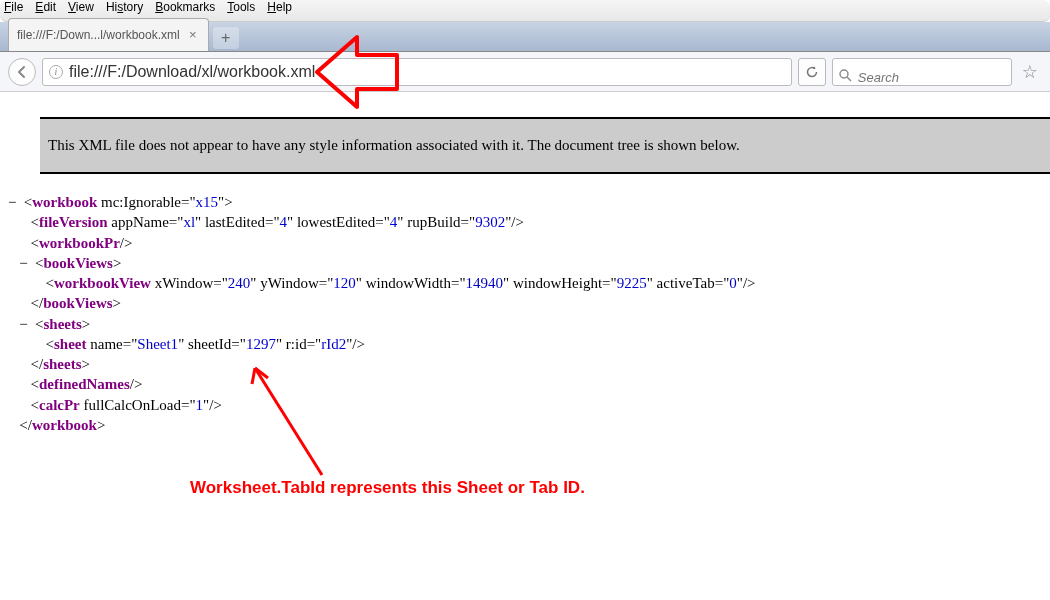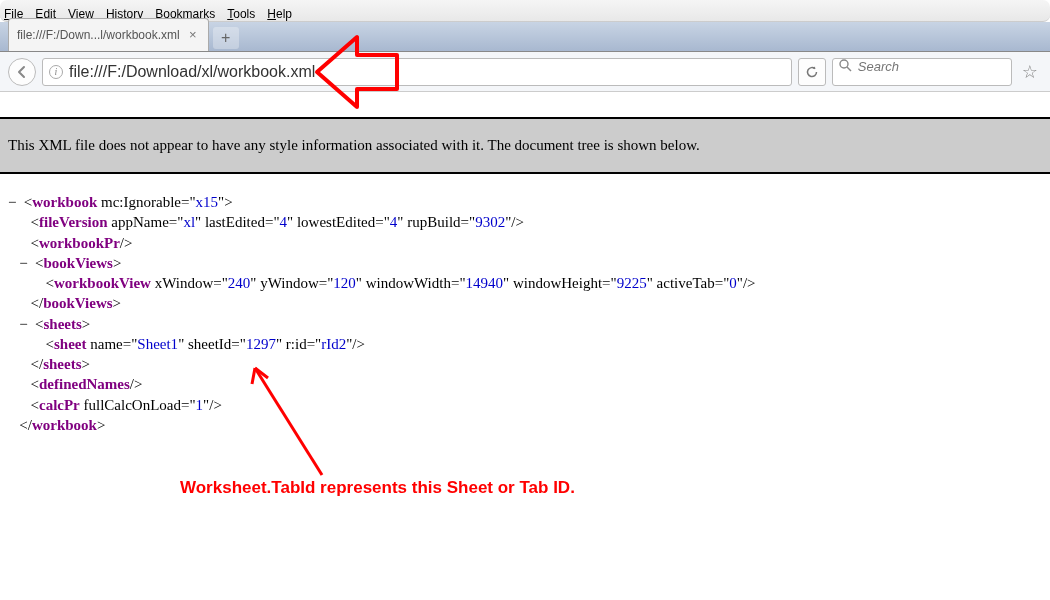--- a/index.html
+++ b/index.html
@@ -10,21 +10,21 @@
     width: 1050px;
     height: 600px;
     overflow: hidden;
     position: relative;
   }
   .menubar {
     background: linear-gradient(#f5f5f5, #e8e8e8);
     border-bottom: 1px solid #ccc;
     height: 22px;
     display: flex;
-    align-items: flex-end;
+    align-items: flex-start;
     padding: 0 4px;
     font-size: 12px;
     border-radius: 7px;
   }
   .menubar span { margin-right: 12px; cursor: default; }
   .menubar span u { text-decoration: underline; }
   .tabstrip {
     background: linear-gradient(#c8d4e4, #a8b8d0);
     height: 30px;
     display: flex;
@@ -98,38 +98,39 @@
   }
   .iconbtn {
     width:28px; height:28px;
     border:1px solid #bbb; border-radius:3px;
     background:#fdfdfd; display:flex; align-items:center; justify-content:center;
     color:#777; cursor:pointer;
   }
   .searchbar {
     width: 180px; height:28px;
     border:1px solid #bbb; border-radius:3px;
-    background:#fff; display:flex; align-items:flex-start;
+    background:#fff; display:flex; align-items:flex-end;
     padding:0 6px; gap:6px;
   }
   .searchbar .mag { color:#888; font-size:13px; }
   .searchbar input {
     border:none; outline:none; flex:1; font-size:13px; color:#555;
     font-style: italic; background:transparent;
   }
   .star { font-size:18px; color:#888; cursor:pointer; padding:0 4px;}
   .notice {
     background: #ccc;
     border-top: 2px solid #000;
     border-bottom: 2px solid #000;
     padding: 18px 8px;
     font-family: "Times New Roman", serif;
     font-size: 15px;
     color: #000;
     margin-top: 25px;
+    margin-left: 40px;
   }
   .xmlview {
     padding: 18px 8px 8px 8px;
     font-family: "Times New Roman", serif;
     font-size: 15px;
     line-height: 1.35;
   }
   .xmlview .ln { white-space: pre; }
   .toggle { color:#000; display:inline-block; width:12px; }
   .punct { color:#000; }
@@ -221,13 +222,13 @@
 
   <g stroke="#ff0000" stroke-width="4" fill="none" stroke-linejoin="round">
     <path d="M 317 72 L 357 37 L 357 55 L 397 55 L 397 89 L 357 89 L 357 107 Z"></path>
   </g>
 
   <g stroke="#ff0000" stroke-width="3" fill="none">
     <line x1="322" y1="475" x2="255" y2="368"></line>
     <path d="M 255 368 L 252 384 M 255 368 L 268 378"></path>
   </g>
 </svg>
-<div class="annot annot-text" style="left:180px; top:478px;">Worksheet.TabId represents this Sheet or Tab ID.</div>
+<div class="annot annot-text" style="left:190px; top:478px;">Worksheet.TabId represents this Sheet or Tab ID.</div>
 
 </body></html>

